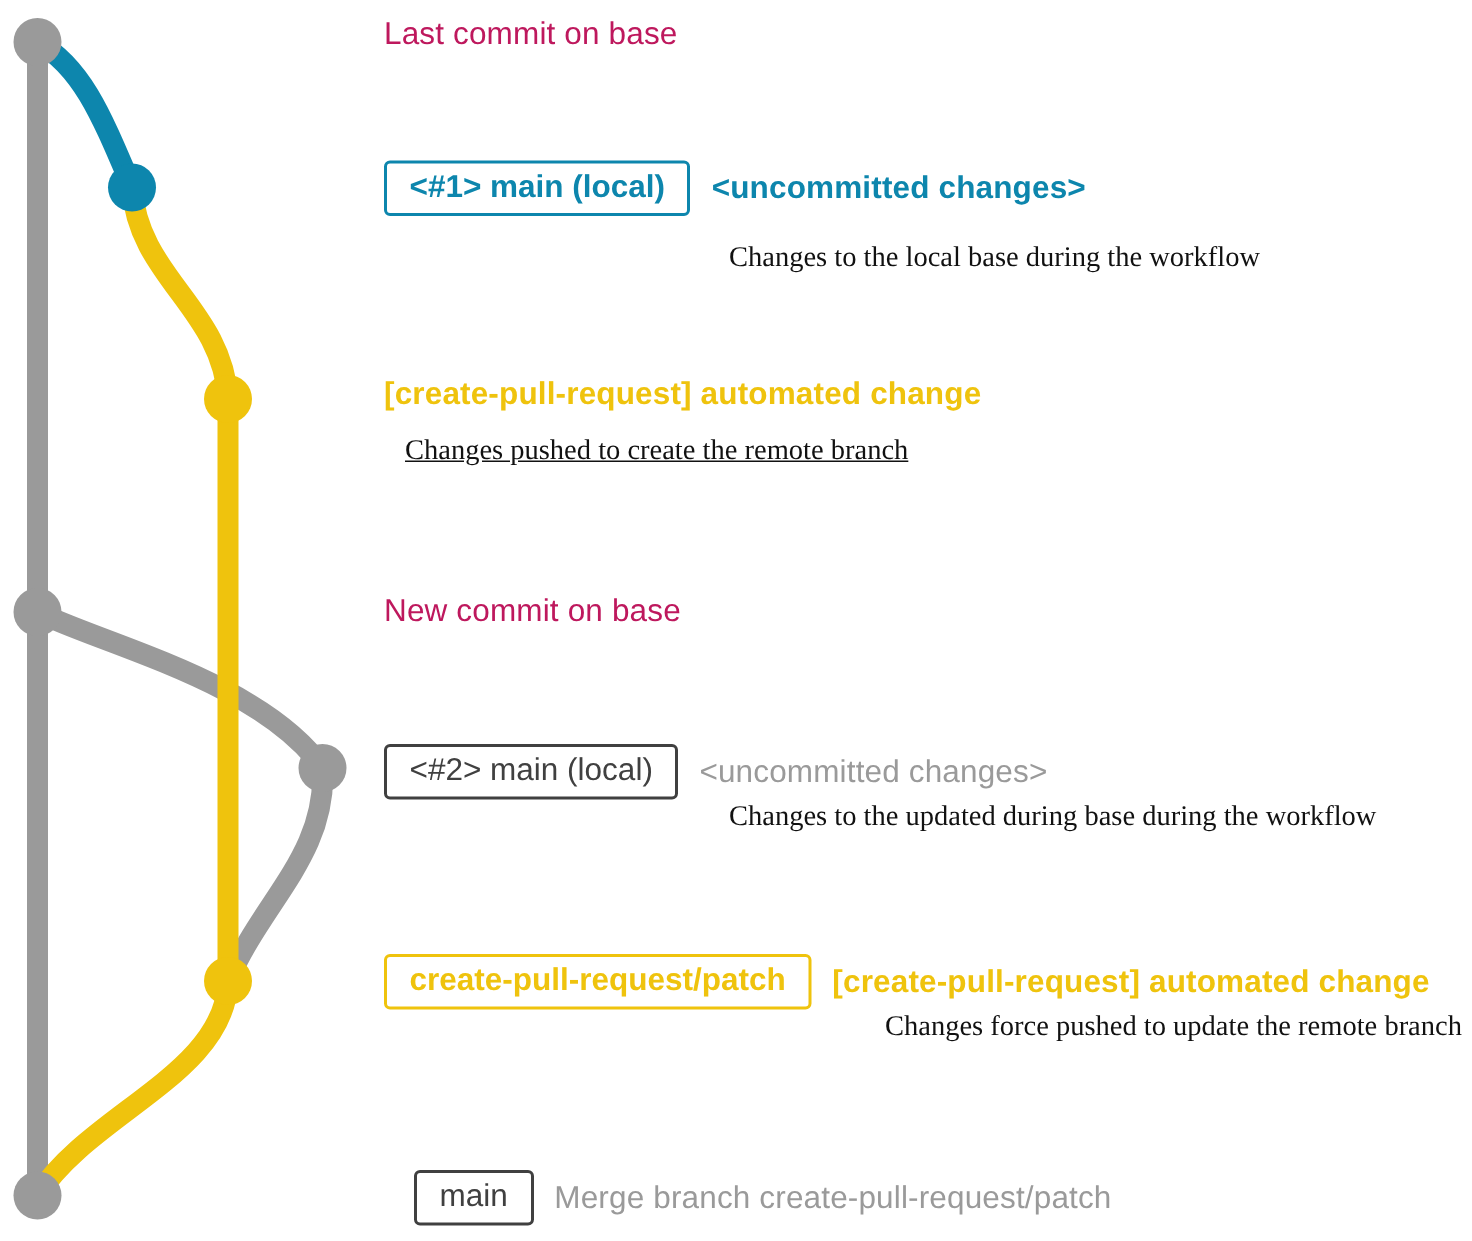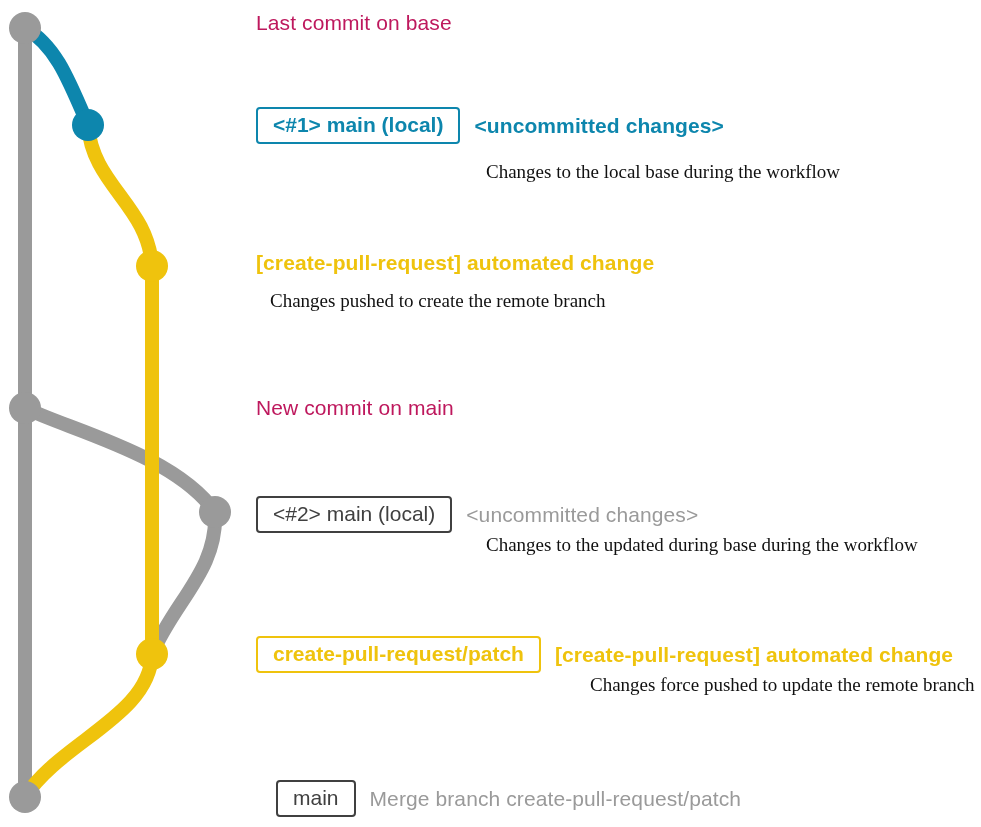--- a/index.html
+++ b/index.html
@@ -114,24 +114,24 @@
 <div class="row" style="left:256px; top:107px;">
   <span class="pill blue">&lt;#1&gt; main (local)</span>
   <span class="pill-gap"></span>
   <span class="subject blue">&lt;uncommitted changes&gt;</span>
 </div>
 <div class="note" style="left:486px; top:146px;margin-top:15px;">Changes to the local base during the workflow</div>
 
 <div class="row" style="left:256px; top:251px;">
   <span class="subject yellow">[create-pull-request] automated change</span>
 </div>
-<div class="note" style="left:270px; top:290px;">Changes pushed to create the remote branch</div>
+<div class="note" style="left:270px; top:290px;text-decoration:underline;">Changes pushed to create the remote branch</div>
 
 <div class="row" style="left:256px; top:396px;">
-  <span class="section-caption">New commit on main</span>
+  <span class="section-caption">New commit on base</span>
 </div>
 
 <div class="row" style="left:256px; top:496px;">
   <span class="pill gray">&lt;#2&gt; main (local)</span>
   <span class="pill-gap"></span>
   <span class="subject gray">&lt;uncommitted changes&gt;</span>
 </div>
 <div class="note" style="left:486px; top:534px;">Changes to the updated during base during the workflow</div>
 
 <div class="row" style="left:256px; top:636px;">

